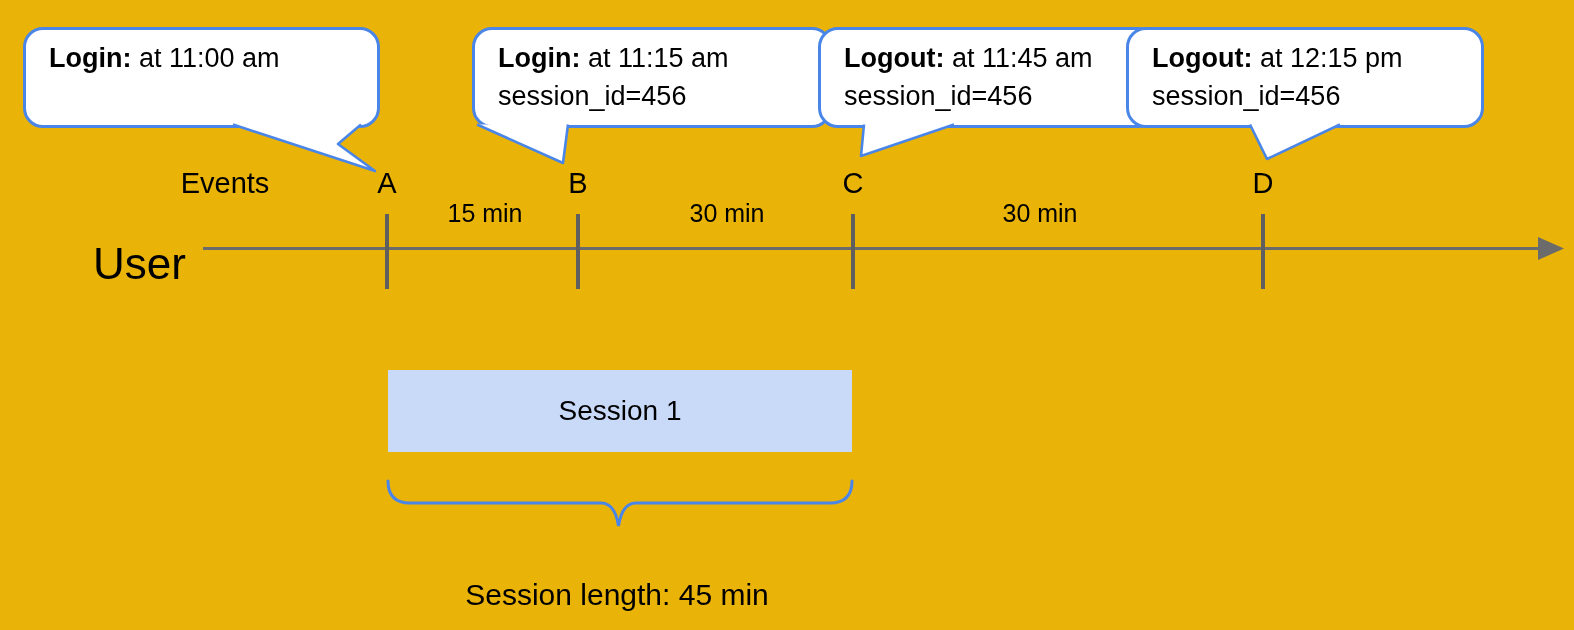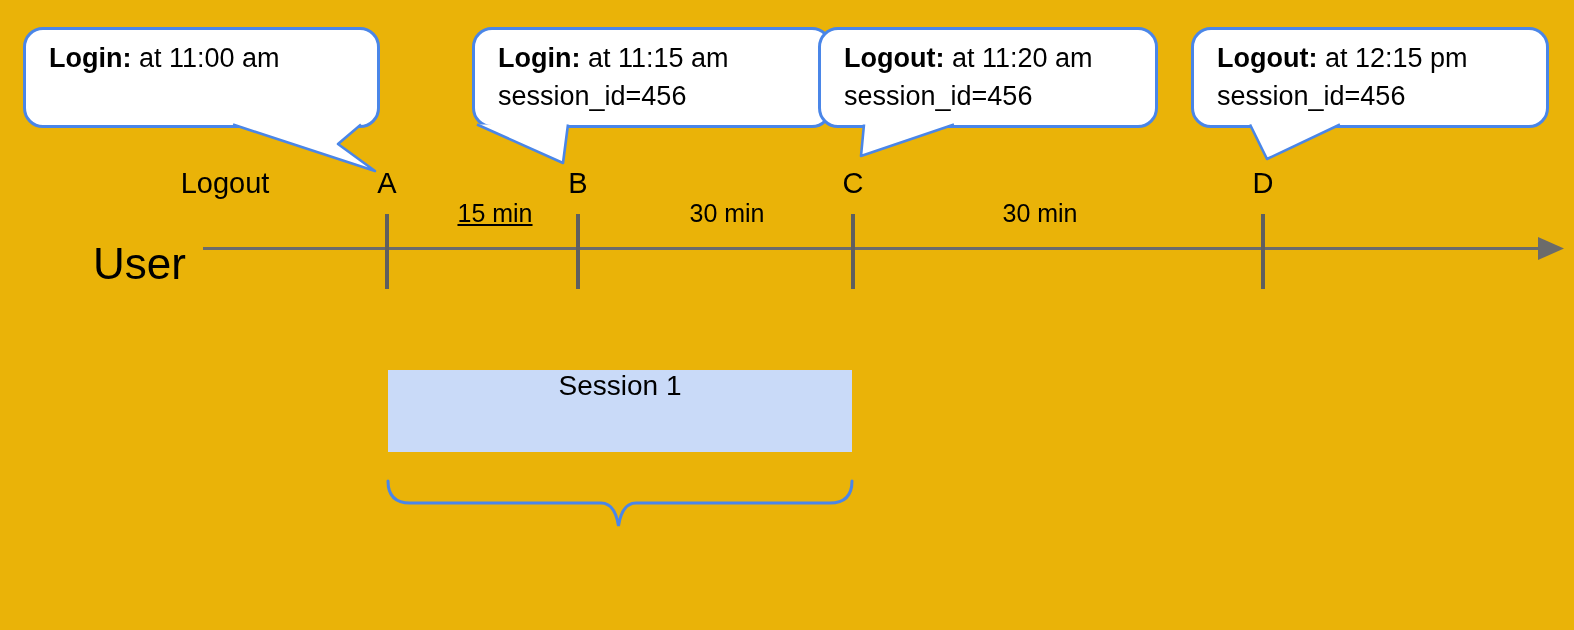--- a/index.html
+++ b/index.html
@@ -26,21 +26,21 @@
     padding: 9px 8px 0 23px;
     font-size: 27px;
     line-height: 38px;
     color: #000000;
     white-space: nowrap;
   }
   .callout b { font-weight: bold; }
   #callout-a { left: 23px;   width: 357px; }
   #callout-b { left: 428px;  width: 360px; margin-left: 44px; }
   #callout-c { left: 818px;  width: 340px; }
-  #callout-d { left: 1191px; width: 358px; }
+  #callout-d { left: 1126px; width: 358px; }
 
   #overlay-svg {
     position: absolute;
     left: 0; top: 0;
     width: 1574px; height: 630px;
     pointer-events: none;
   }
 
   .event-letter {
     position: absolute;
@@ -64,32 +64,33 @@
     font-size: 44px;
     color: #000000;
   }
   .interval-label {
     position: absolute;
     top: 199px;
     transform: translateX(-50%);
     font-size: 25px;
     color: #000000;
   }
-  #interval-ab { left: 495px; text-decoration: underline; }
+  #interval-ab { left: 485px; }
   #interval-bc { left: 727px; }
   #interval-cd { left: 1040px; }
 
   #session-box {
     position: absolute;
     left: 388px;
     top: 370px;
     width: 464px;
     height: 82px;
     background: #c9daf8;
     display: flex;
+    align-items: center;
     justify-content: center;
     font-size: 28px;
     color: #000000;
   }
   #session-length-label {
     position: absolute;
     left: 617px;
     top: 578px;
     transform: translateX(-50%);
     font-size: 30px;
@@ -105,45 +106,46 @@
   <div class="callout" id="callout-a">
     <div><b>Login:</b><span> at 11:00 am</span></div>
   </div>
 
   <div class="callout" id="callout-b">
     <div><b>Login:</b><span> at 11:15 am</span></div>
     <div>session_id=456</div>
   </div>
 
   <div class="callout" id="callout-c">
-    <div><b>Logout:</b><span> at 11:20 am</span></div>
+    <div><b>Logout:</b><span> at 11:45 am</span></div>
     <div>session_id=456</div>
   </div>
 
   <div class="callout" id="callout-d">
     <div><b>Logout:</b><span> at 12:15 pm</span></div>
     <div>session_id=456</div>
   </div>
 
-  <div id="events-label">Logout</div>
+  <div id="events-label">Events</div>
   <div class="event-letter" style="left:387px">A</div>
   <div class="event-letter" style="left:578px">B</div>
   <div class="event-letter" style="left:853px">C</div>
   <div class="event-letter" style="left:1263px">D</div>
 
   <div id="user-label">User</div>
 
   <div class="interval-label" id="interval-ab">15 min</div>
   <div class="interval-label" id="interval-bc">30 min</div>
   <div class="interval-label" id="interval-cd">30 min</div>
 
   <div id="session-box">
     <span>Session 1</span>
   </div>
 
+  <div id="session-length-label">Session length: 45 min</div>
 
   <svg id="overlay-svg" viewBox="0 0 1574 630" xmlns="http://www.w3.org/2000/svg">
 
     <path d="M 233,124.5 L 375,171 L 338,144 L 361,124.5" fill="#ffffff" stroke="#4a86e8" stroke-width="2.6" stroke-linejoin="round"></path>
     <path d="M 477,124.5 L 563,163 L 568,124.5" fill="#ffffff" stroke="#4a86e8" stroke-width="2.6" stroke-linejoin="round"></path>
     <path d="M 864,124.5 L 861,156 L 954,124.5" fill="#ffffff" stroke="#4a86e8" stroke-width="2.6" stroke-linejoin="round"></path>
     <path d="M 1250,124.5 L 1267,159 L 1340,124.5" fill="#ffffff" stroke="#4a86e8" stroke-width="2.6" stroke-linejoin="round"></path>
 
     <line x1="203" y1="248.5" x2="1545" y2="248.5" stroke="#6b6b6b" stroke-width="3"></line>
     <polygon points="1538,237 1564,248.5 1538,260" fill="#6b6b6b"></polygon>

